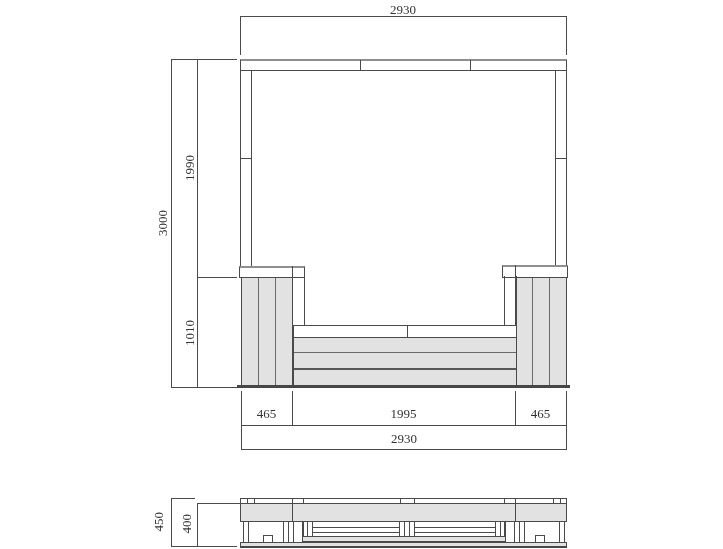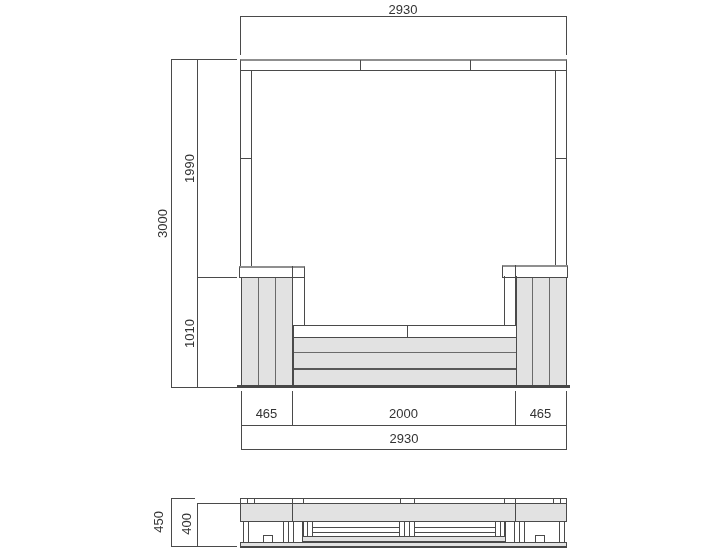--- a/index.html
+++ b/index.html
@@ -1,20 +1,20 @@
 <!DOCTYPE html>
 <html><head>
 <meta charset="utf-8">
 <style>
   html,body{margin:0;padding:0;background:#ffffff;}
   #canvas{
     position:relative;
     width:723px;height:549px;
     background:#ffffff;
-    font-family:Liberation Sans, sans-serif;
+    font-family:Liberation Serif, serif;
     color:#333333;
     overflow:hidden;
   }
   .vl{position:absolute;width:1px;background:#4a4a4a;}
   .hl{position:absolute;height:1px;background:#4a4a4a;}
   .box{position:absolute;border:1px solid #4a4a4a;box-sizing:border-box;background:#ffffff;}
   .grayfill{background:#e2e2e2;}
   .lighttop{border-top:2px solid #8f8f8f;}
   .lbl{position:absolute;font-size:13px;line-height:15px;color:#333333;text-align:center;white-space:nowrap;}
   .rot{writing-mode:vertical-rl;transform:rotate(180deg);line-height:15px;}
@@ -80,21 +80,21 @@
   <div style="position:absolute;left:237px;top:385px;width:333px;height:3px;background:#474747;"></div>
 
   <div class="vl" style="left:241px;top:391px;height:59px;"></div>
   <div class="vl" style="left:292px;top:391px;height:34px;"></div>
   <div class="vl" style="left:515px;top:391px;height:34px;"></div>
   <div class="vl" style="left:566px;top:391px;height:59px;"></div>
   <div class="hl" style="left:241px;top:425px;width:326px;"></div>
   <div class="hl" style="left:241px;top:449px;width:326px;"></div>
 
   <div class="lbl" style="left:241px;top:406px;width:51px;">465</div>
-  <div class="lbl" style="left:292px;top:406px;width:223px;">2000</div>
+  <div class="lbl" style="left:292px;top:406px;width:223px;">1995</div>
   <div class="lbl" style="left:515px;top:406px;width:51px;">465</div>
   <div class="lbl" style="left:241px;top:431px;width:326px;">2930</div>
 
   <div class="vl" style="left:171px;top:498px;height:49px;"></div>
   <div class="hl" style="left:171px;top:498px;width:24px;"></div>
   <div class="hl" style="left:171px;top:546px;width:66px;"></div>
   <div class="vl" style="left:197px;top:503px;height:44px;"></div>
   <div class="hl" style="left:197px;top:503px;width:55px;"></div>
 
   <div class="rotwrap" style="left:150px;top:496px;width:16px;height:52px;">

